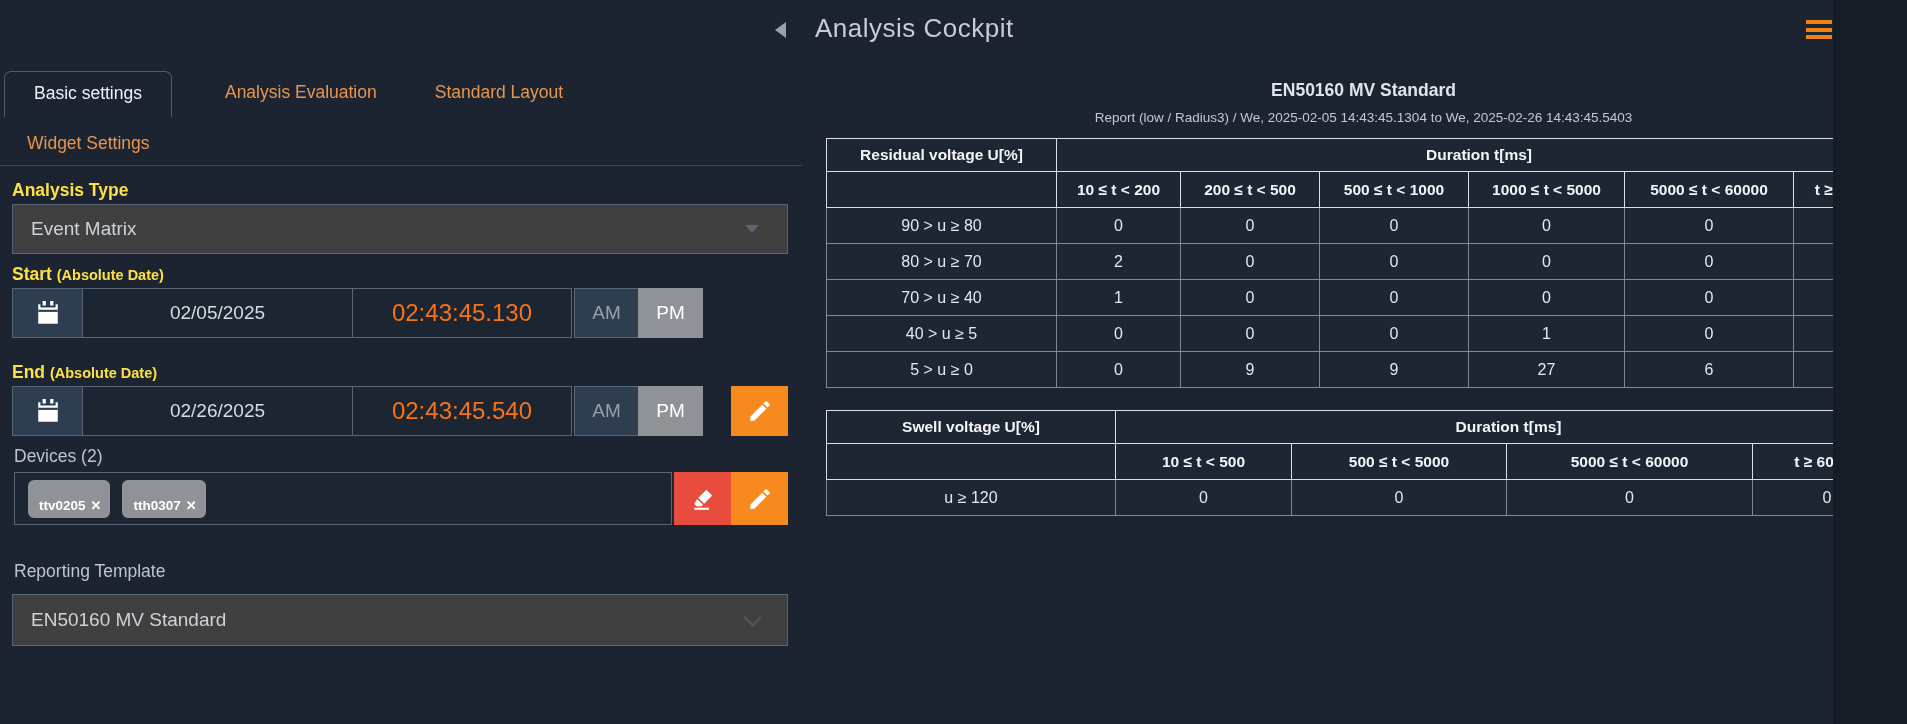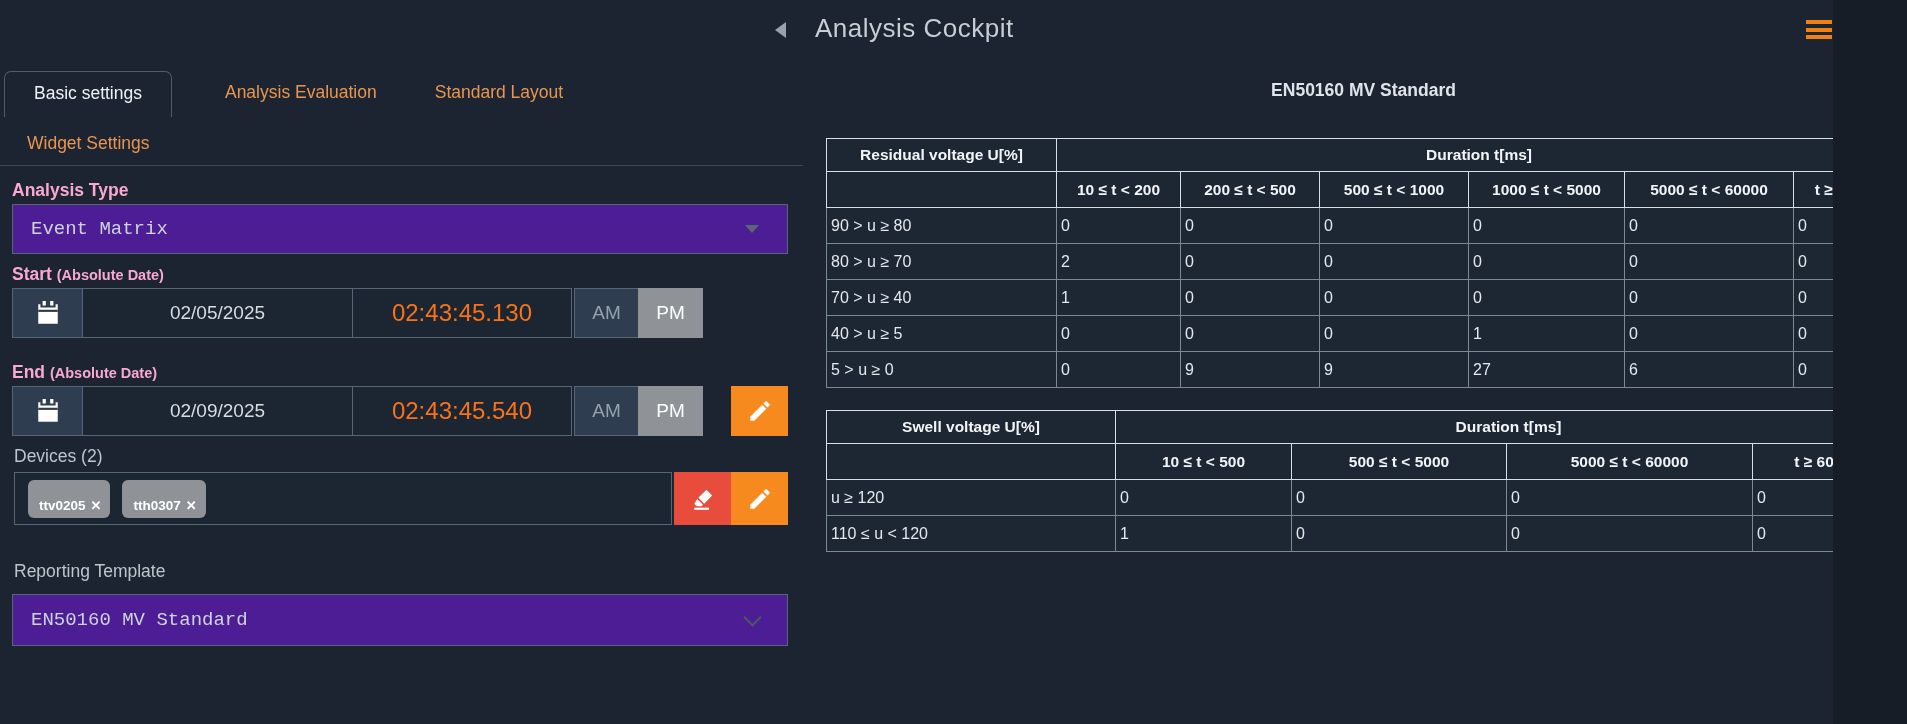--- a/index.html
+++ b/index.html
@@ -14,27 +14,27 @@
   .menu-btn .bar{width:26px;height:4px;background:#f0800f;margin:0 0 3.5px 0;}
   .close-btn{position:absolute;left:1874px;top:14px;font-size:24px;font-weight:bold;color:#8b939c;cursor:pointer;}
 
   
   .tabs{position:absolute;left:4px;top:71px;height:46px;display:flex;align-items:stretch;}
   .tab{padding:11px 29px;font-size:17.5px;color:#e8964f;cursor:pointer;white-space:nowrap;}
   .tab.active{color:#eef2f6;border:1px solid #4e5d6d;border-bottom:none;border-radius:7px 7px 0 0;margin-right:24px;}
   .widget-settings{position:absolute;left:27px;top:133px;font-size:17.5px;color:#e8964f;cursor:pointer;}
   .divider{position:absolute;left:0;top:165px;width:803px;height:1px;background:#3b4756;}
 
-  .field-label{position:absolute;left:12px;font-size:17.5px;color:#f9a8d4;}
+  .field-label{position:absolute;left:12px;font-size:17.5px;color:#fde047;}
   .field-label b{font-weight:bold;}
   .field-label .sub{font-size:14.5px;font-weight:bold;}
   .plain-label{position:absolute;left:14px;font-size:17.5px;color:#bdc5cd;}
 
   .select{position:absolute;left:12px;width:774px;height:48px;border:1px solid #56667666;
-    border:1px solid #566676;background:#4c1d95;display:flex;align-items:center;cursor:pointer;font-family:Liberation Mono, monospace;}
+    border:1px solid #566676;background:#404040;display:flex;align-items:center;cursor:pointer;}
   .select .val{padding-left:18px;font-size:19px;color:#ccd3da;}
   .caret-fill{position:absolute;right:28px;top:20px;width:0;height:0;
     border-left:7px solid transparent;border-right:7px solid transparent;border-top:8px solid #5a6673;}
   .caret-thin{position:absolute;right:28px;top:16px;width:11px;height:11px;
     border-right:2px solid #4c5865;border-bottom:2px solid #4c5865;transform:rotate(45deg);}
 
   .dt-row{position:absolute;left:12px;height:50px;display:flex;}
   .cell{border:1px solid #566676;margin-left:-1px;box-sizing:border-box;height:50px;
     display:flex;align-items:center;justify-content:center;}
   .cal-cell{width:71px;background:#2e3e50;margin-left:0;cursor:pointer;}
@@ -57,21 +57,21 @@
   .tag .x{margin-left:5px;font-weight:bold;font-size:13px;cursor:pointer;color:#fff;}
 
   
   .report-head{position:absolute;left:820px;top:80px;width:1087px;text-align:center;}
   .report-title{font-size:17.5px;font-weight:bold;color:#dfe4ea;}
   .report-subtitle{margin-top:9px;font-size:13.5px;color:#c3c9d1;}
 
   table.matrix{position:absolute;border-collapse:collapse;table-layout:fixed;background:#1d2734;}
   table.matrix th{border:1px solid #d9dfe6;font-size:15.5px;font-weight:bold;color:#f2f5f8;
     text-align:center;padding:0 4px;}
-  table.matrix td{border:1px solid #7c8995;font-size:16px;color:#e3e8ed;padding:0 4px;}
+  table.matrix td{border:1px solid #7c8995;font-size:16px;color:#e3e8ed;text-align:center;padding:0 4px;}
   table.matrix thead tr:first-child{height:33px;}
   table.matrix thead tr:last-child{height:36px;}
   table.matrix tbody tr{height:36px;}
   #table-0{left:826px;top:138px;width:1075px;}
   #table-1{left:826px;top:410px;width:1075px;}
 </style>
 </head>
 <body>
 
 <div class="app">
@@ -122,21 +122,21 @@
     <b>End</b>
     <span class="sub">(Absolute Date)</span>
   </div>
   <div class="dt-row" style="top:386px;">
     <div class="cell cal-cell">
       <svg width="26" height="26" viewBox="0 0 24 24">
         <path fill="#ffffff" d="M7 1h3v4H7zM14 1h3v4h-3zM3 4h2v3h14V4h2v18H3z"></path>
         <rect x="3" y="9" width="18" height="2" fill="#2e3e50"></rect>
       </svg>
     </div>
-    <div class="cell date-cell">02/09/2025</div>
+    <div class="cell date-cell">02/26/2025</div>
     <div class="cell time-cell">02:43:45.540</div>
     <div class="ampm am">AM</div>
     <div class="ampm pm">PM</div>
   </div>
   <button class="sq-btn orange" style="left:731px;top:386px;height:50px;">
     <svg viewBox="0 0 24 24">
       <path d="M3 17.25V21h3.75L17.81 9.94l-3.75-3.75L3 17.25zM20.71 7.04a1 1 0 0 0 0-1.41l-2.34-2.34a1 1 0 0 0-1.41 0l-1.83 1.83 3.75 3.75 1.83-1.83z"></path>
     </svg>
   </button>
 
@@ -164,20 +164,21 @@
   </button>
 
   <div class="plain-label" style="top:561px;">Reporting Template</div>
   <div class="select" style="top:594px;height:50px;">
     <span class="val">EN50160 MV Standard</span>
     <span class="caret-thin"></span>
   </div>
 
   <div class="report-head">
     <div class="report-title">EN50160 MV Standard</div>
+    <div class="report-subtitle">Report (low / Radius3) / We, 2025-02-05 14:43:45.1304 to We, 2025-02-26 14:43:45.5403</div>
   </div>
 
   <table class="matrix" id="table-0">
     <colgroup>
       <col style="width:230px">
         <col style="width:124px">
         <col style="width:139px">
       <col style="width:149px">
         <col style="width:156px">
         <col style="width:169px">
@@ -269,23 +270,16 @@
         </tr>
       </thead>
       <tbody>
         <tr>
           <td>u ≥ 120</td>
           <td>0</td>
           <td>0</td>
           <td>0</td>
           <td>0</td>
         </tr>
-        <tr>
-          <td>110 ≤ u &lt; 120</td>
-          <td>1</td>
-          <td>0</td>
-          <td>0</td>
-          <td>0</td>
-        </tr>
       </tbody>
     </table>
 
 </div>
 
 </body></html>

